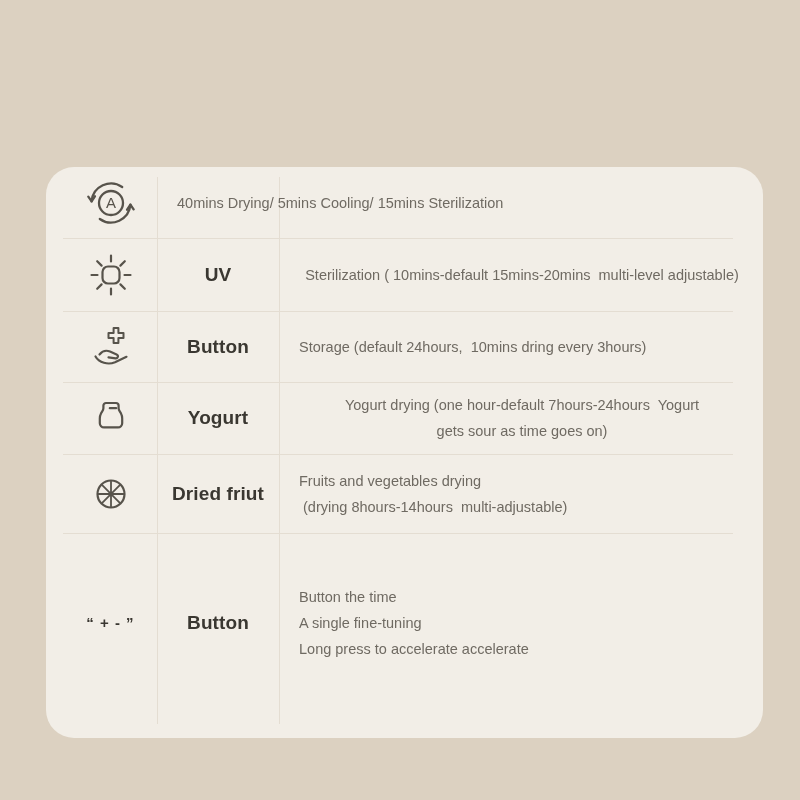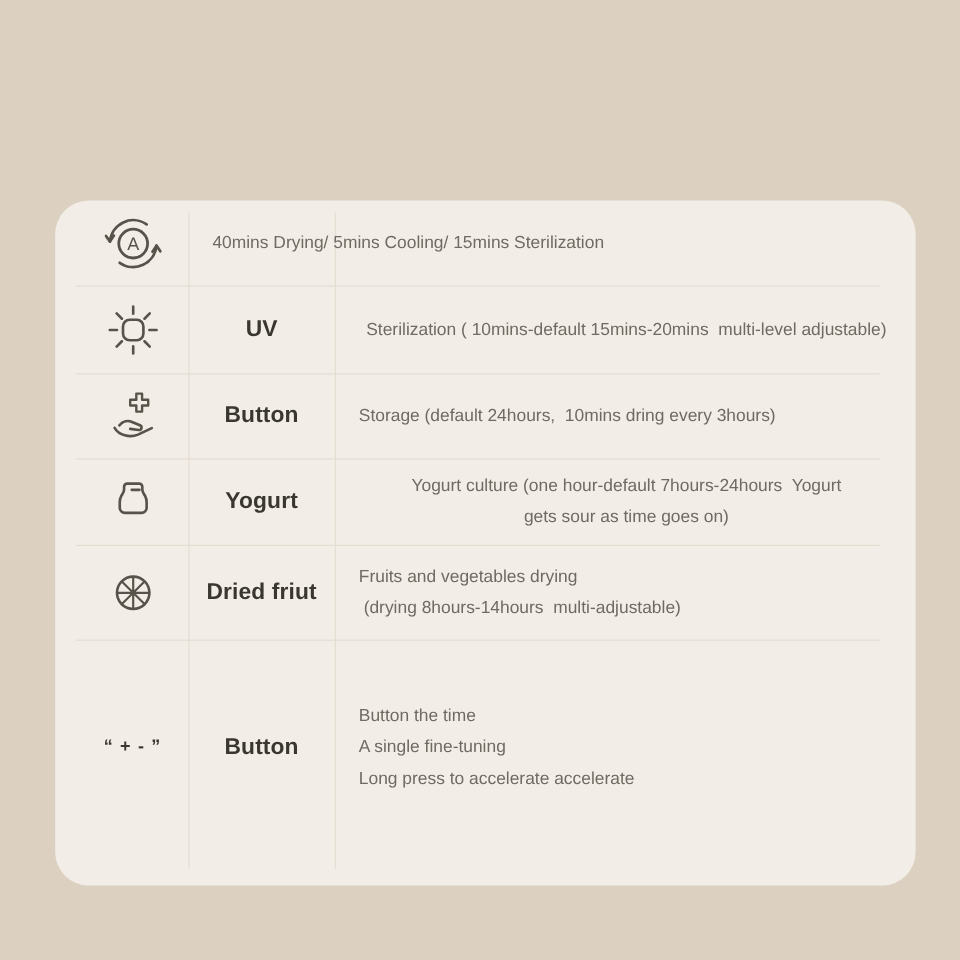--- a/index.html
+++ b/index.html
@@ -111,21 +111,21 @@
 
     <div class="row r5">
       <div class="cell icon-cell">
         <svg width="46" height="46" viewBox="0 0 46 46">
           <path class="stroked" stroke-width="2.2" d="M18 8 h10 a2.6 2.6 0 0 1 2.6 2.6 v2.6 c0 2 1.4 3.3 2.3 5 c0.9 1.7 1.3 3.4 1.3 5.4 v4.6 a4.2 4.2 0 0 1 -4.2 4.2 h-14 a4.2 4.2 0 0 1 -4.2 -4.2 v-4.6 c0 -2 0.4 -3.7 1.3 -5.4 c0.9 -1.7 2.3 -3 2.3 -5 v-2.6 a2.6 2.6 0 0 1 2.6 -2.6 z"></path>
           <path class="stroked" stroke-width="2.2" d="M21.8 13.2 h6.4"></path>
         </svg>
       </div>
       <div class="cell label-cell">Yogurt</div>
       <div class="cell desc-cell">
-        <div class="desc-line">Yogurt culture (one hour-default 7hours-24hours  Yogurt</div>
+        <div class="desc-line">Yogurt drying (one hour-default 7hours-24hours  Yogurt</div>
         <div class="desc-line">gets sour as time goes on)</div>
       </div>
     </div>
 
     <div class="row r6">
       <div class="cell icon-cell">
         <svg width="46" height="46" viewBox="0 0 46 46">
           <circle class="stroked" cx="23" cy="23" r="13.5" stroke-width="2.2"></circle>
           <path class="stroked" stroke-width="1.8" d="M10.5 23 H35.5 M23 10.5 V35.5 M14.2 14.2 L31.8 31.8 M31.8 14.2 L14.2 31.8"></path>
         </svg>

